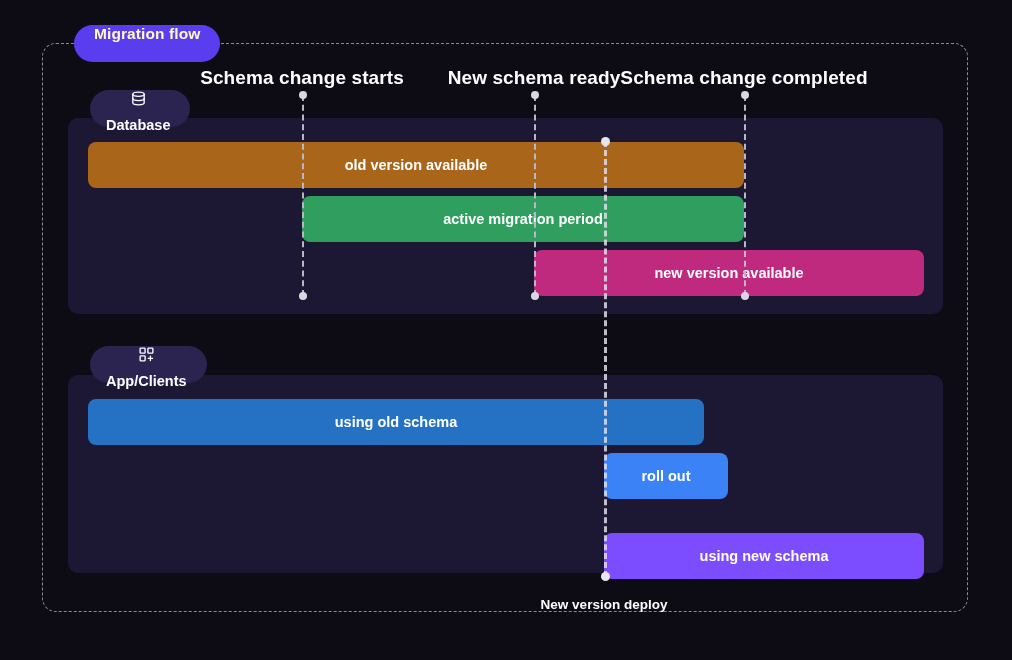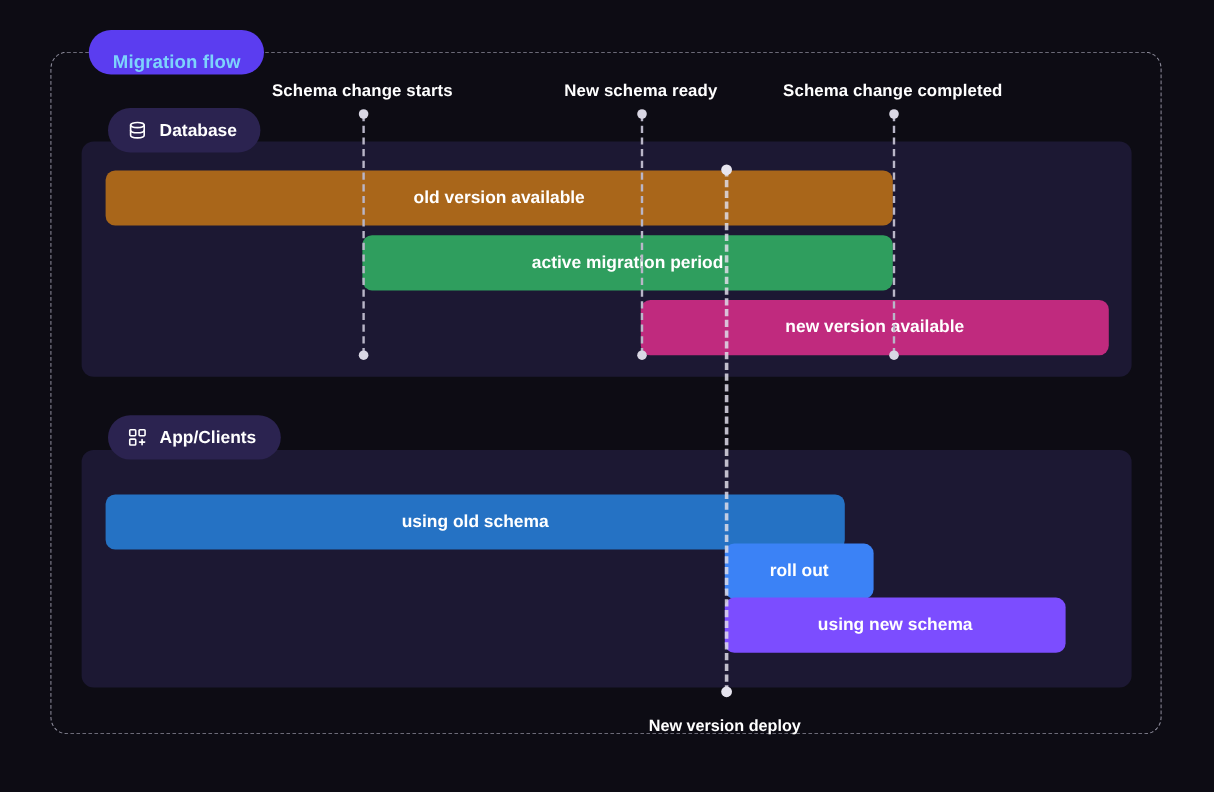--- a/index.html
+++ b/index.html
@@ -36,27 +36,27 @@
   }
 
   
   .flow-chip {
     position: absolute;
     left: 74px;
     top: 25px;
     height: 37px;
     padding: 0 20px;
     display: flex;
-    align-items: flex-end;
+    align-items: flex-start;
     background: #5b3df0;
     border-radius: 19px;
     font-size: 15.5px;
     font-weight: bold;
     letter-spacing: .1px;
-    color: #7dd3fc;
+    color: #fef9c3;
     z-index: 40;
     white-space: nowrap;
   }
 
   
   .lane {
     position: absolute;
     left: 68px;
     width: 875px;
     background: #1c1833;
@@ -73,20 +73,21 @@
     display: flex;
     align-items: center;
     gap: 10px;
     background: #2b2350;
     border-radius: 19px;
     font-size: 14.5px;
     font-weight: bold;
     color: #ffffff;
     z-index: 35;
     white-space: nowrap;
+    flex-direction: column;
   }
   .lane-badge.db  { left: 90px; top: 90px; }
   .lane-badge.app { left: 90px; top: 346px; text-align: center; }
   .lane-badge svg { display: block; }
 
   
   .milestone {
     position: absolute;
     z-index: 20;
     pointer-events: none;
@@ -107,21 +108,21 @@
     border-radius: 50%;
     background: #d9d7e4;
   }
   .milestone .dot.top { top: -4px; }
   .milestone .dot.bottom { bottom: -4px; }
   .milestone .mlabel {
     position: absolute;
     top: -28px;
     left: 50%;
     transform: translateX(-50%);
-    font-size: 14px;
+    font-size: 19px;
     font-weight: bold;
     color: #ffffff;
     white-space: nowrap;
     letter-spacing: .1px;
   }
 
   
   .deploy-line {
     position: absolute;
     z-index: 30;
@@ -216,29 +217,29 @@
       <svg width="17" height="17" viewBox="0 0 24 24" fill="none" stroke="#ffffff" stroke-width="1.9" stroke-linecap="round" stroke-linejoin="round">
         <rect x="3" y="3" width="7" height="7" rx="1"></rect>
         <rect x="14" y="3" width="7" height="7" rx="1"></rect>
         <rect x="3" y="14" width="7" height="7" rx="1"></rect>
         <path d="M17.5 14.5v6M14.5 17.5h6"></path>
       </svg>
     </span>
     <span>App/Clients</span>
   </div>
 
-  <div class="bar" style="left:88px; top:412px; width:616px; background:#2572c4;">
+  <div class="bar" style="left:88px; top:399px; width:616px; background:#2572c4;">
     <span>using old schema</span>
   </div>
 
   <div class="bar" style="left:604px; top:453px; width:124px; background:#3b82f6;">
     <span>roll out</span>
   </div>
 
-  <div class="bar" style="left:604px; top:498px; width:284px; background:#7c4dff;">
+  <div class="bar" style="left:604px; top:533px; width:320px; background:#7c4dff;">
     <span>using new schema</span>
   </div>
 
   <div class="milestone" style="left:302px; top:95px; height:201px;">
     <div class="mline"></div>
     <div class="dot top"></div>
     <div class="dot bottom"></div>
     <div class="mlabel">Schema change starts</div>
   </div>
 

